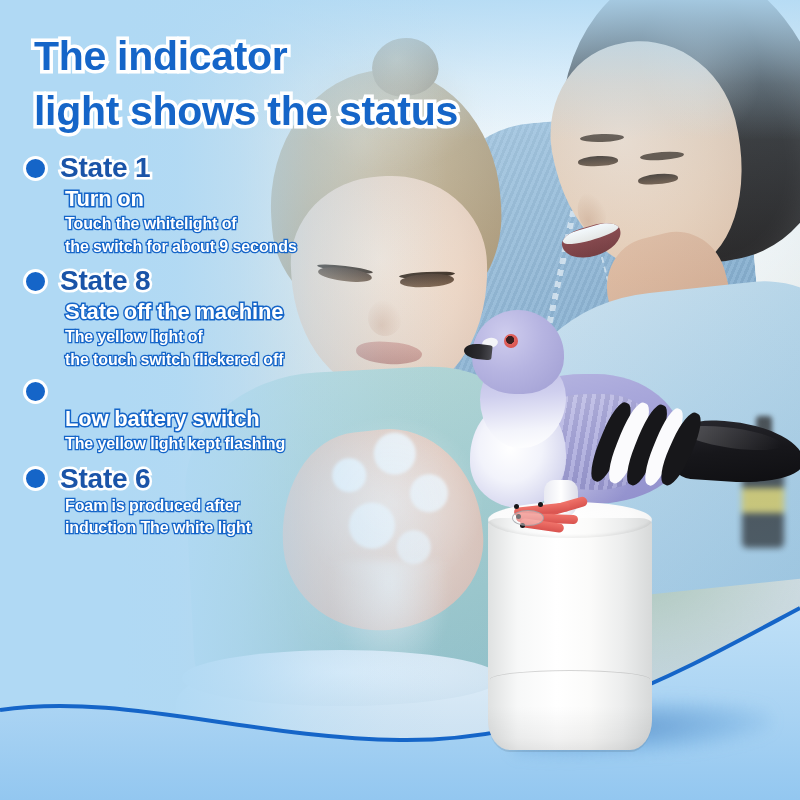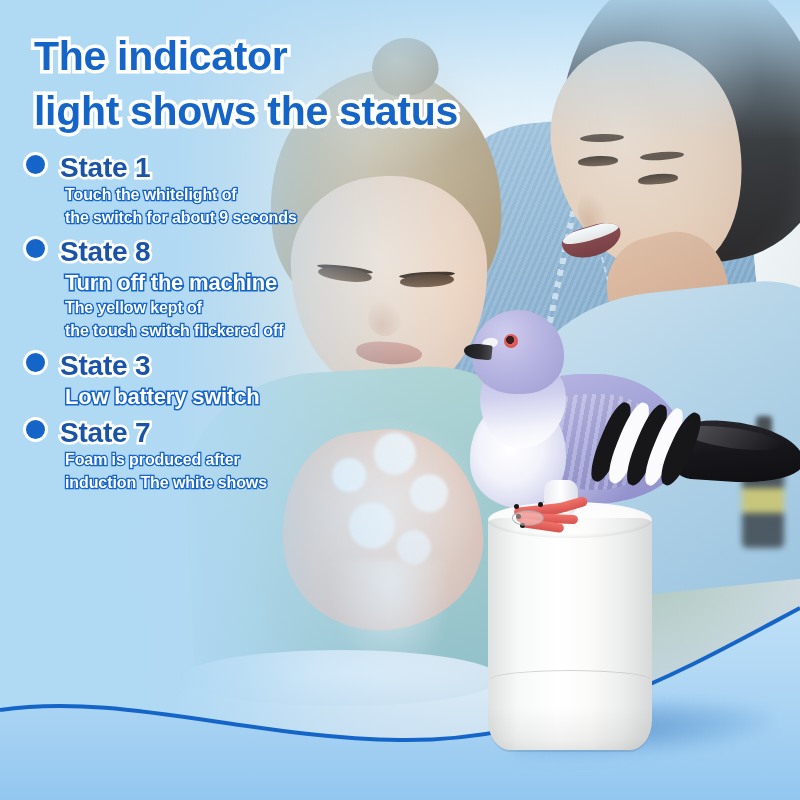--- a/index.html
+++ b/index.html
@@ -547,20 +547,21 @@
     margin-top: 15px;
   }
   .states {
     position: absolute;
     left: 18px; top: 152px;
     width: 360px;
   }
   .state-block { position: relative; margin-bottom: 7px; }
   .state-head {
     display: flex;
+    align-items: center;
     gap: 12px;
   }
   .bullet {
     width: 19px; height: 19px;
     border-radius: 50%;
     background: #1565c8;
     border: 3px solid #ffffff;
     flex: 0 0 auto;
     margin-left: 5px;
   }
@@ -709,46 +710,47 @@
   <div class="title">The indicator
 light shows the status</div>
 
   <div class="states">
 
     <div class="state-block">
       <div class="state-head">
         <span class="bullet"></span>
         <span class="state-label">State 1</span>
       </div>
+      <div class="state-sub">Turn on</div>
       <div class="state-desc">Touch the whitelight of
 the switch for about 9 seconds</div>
     </div>
 
     <div class="state-block">
       <div class="state-head">
         <span class="bullet"></span>
         <span class="state-label">State 8</span>
       </div>
-      <div class="state-sub">Turn off the machine</div>
-      <div class="state-desc">The yellow kept of
+      <div class="state-sub">State off the machine</div>
+      <div class="state-desc">The yellow light of
 the touch switch flickered off</div>
     </div>
 
     <div class="state-block">
       <div class="state-head">
         <span class="bullet"></span>
-        <span class="state-label">State 3</span>
       </div>
       <div class="state-sub">Low battery switch</div>
+      <div class="state-desc">The yellow light kept flashing</div>
     </div>
 
     <div class="state-block">
       <div class="state-head">
         <span class="bullet"></span>
-        <span class="state-label">State 7</span>
+        <span class="state-label">State 6</span>
       </div>
       <div class="state-desc indent-less">Foam is produced after
-induction The white shows</div>
+induction The white light</div>
     </div>
 
   </div>
 
 </div>
 
 </body></html>

